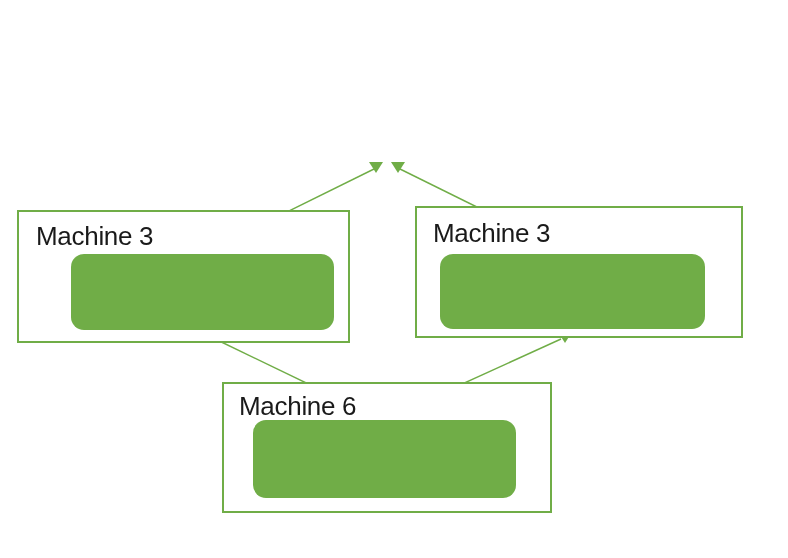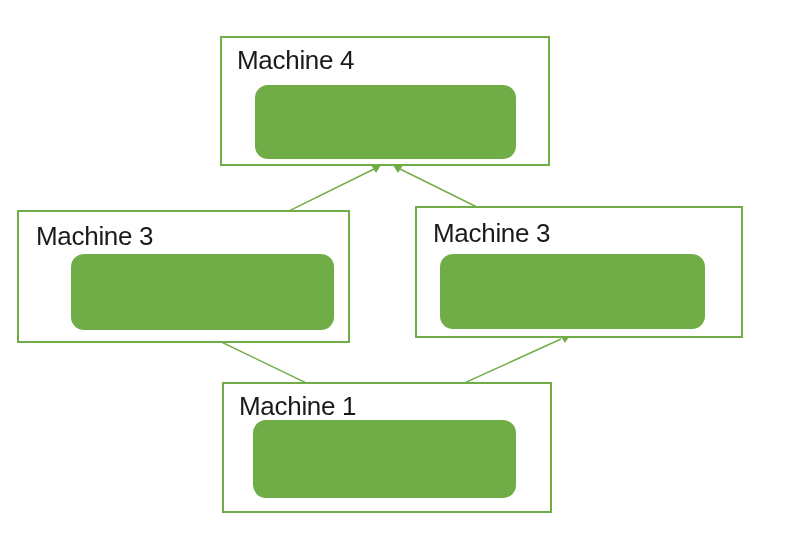--- a/index.html
+++ b/index.html
@@ -68,33 +68,29 @@
       <line x1="383" y1="420" x2="211" y2="337"></line>
       <polygon points="200,330 214,330 207,341"></polygon>
       <line x1="383" y1="420" x2="561" y2="339"></line>
       <polygon points="558,332 572,332 565,343"></polygon>
       <line x1="202" y1="254" x2="374" y2="169"></line>
       <polygon points="369,162 383,162 376,173"></polygon>
       <line x1="572" y1="254" x2="400" y2="169"></line>
       <polygon points="391,162 405,162 398,173"></polygon>
     </svg>
 
-  <div class="node" id="node-machine4">
-    <span class="label">Machine 4</span>
-    <div class="bar"></div>
-  </div>
 
   <div class="node" id="node-machine2">
     <span class="label">Machine 3</span>
     <div class="bar"></div>
   </div>
 
   <div class="node" id="node-machine3">
     <span class="label">Machine 3</span>
     <div class="bar"></div>
   </div>
 
   <div class="node" id="node-machine1">
-    <span class="label">Machine 1</span>
+    <span class="label">Machine 6</span>
     <div class="bar"></div>
   </div>
 
 </div>
 
 </body></html>

